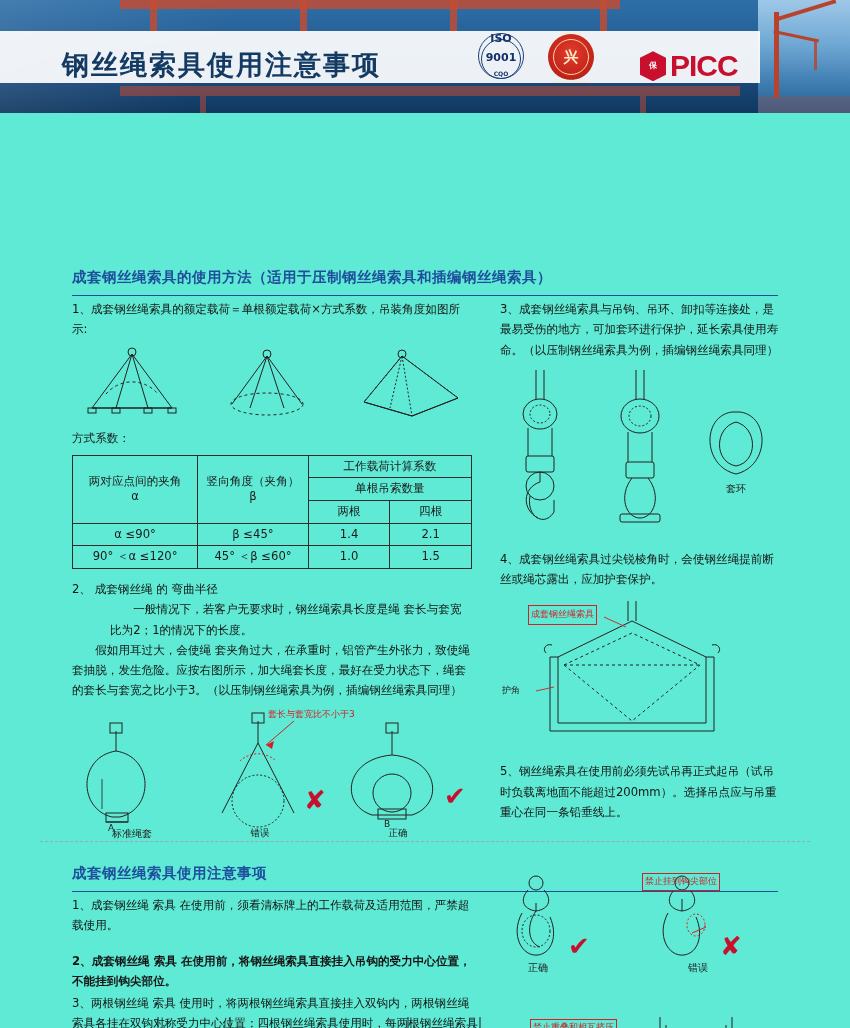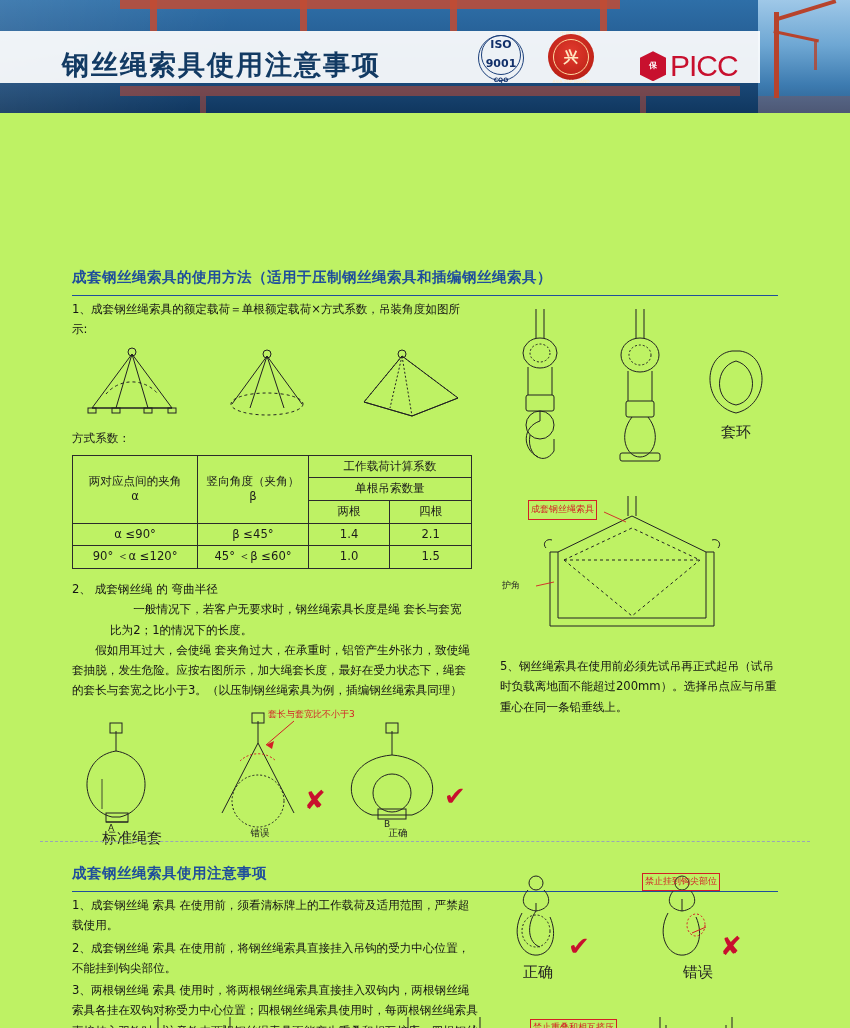--- a/index.html
+++ b/index.html
@@ -36,21 +36,21 @@
     background:rgba(255,255,255,0.92);
   }
   .header-title{
     position:absolute;left:62px;top:41px;
     font-size:27px;font-weight:bold;letter-spacing:2px;color:#123a63;
     font-family:"DejaVu Sans","Liberation Sans",sans-serif;
   }
   
   .badge-iso{
     position:absolute;left:470px;top:35px;width:62px;height:44px;
-    display:flex;align-items:flex-start;justify-content:center;
+    display:flex;align-items:flex-end;justify-content:center;
   }
   .badge-iso .ring{
     position:absolute;width:44px;height:44px;border:1.5px solid #1b3f7a;border-radius:50%;
   }
   .badge-iso .ring2{
     position:absolute;width:38px;height:38px;border:1px solid #1b3f7a;border-radius:50%;
   }
   .badge-iso .txt{position:relative;text-align:center;line-height:1;color:#12306a;font-weight:bold;}
   .badge-iso .iso{font-size:11px;}
   .badge-iso .num{font-size:11px;}
@@ -69,24 +69,24 @@
   }
   .badge-picc{
     position:absolute;left:640px;top:40px;display:flex;align-items:center;gap:4px;
   }
   .picc-mark{
     width:26px;height:30px;background:#c8102e;
     clip-path:polygon(50% 0,100% 22%,100% 78%,50% 100%,0 78%,0 22%);
     display:flex;align-items:center;justify-content:center;
   }
   .picc-mark span{color:#fff;font-size:8px;font-weight:bold;}
-  .picc-text{font-size:30px;font-weight:normal;color:#c8102e;letter-spacing:-1px;font-family:"Liberation Sans",sans-serif;}
+  .picc-text{font-size:30px;font-weight:bold;color:#c8102e;letter-spacing:-1px;font-family:"Liberation Sans",sans-serif;}
 
   
-  .page{position:relative;width:850px;height:915px;background:#bef264;}
+  .page{position:relative;width:850px;height:915px;background:#5eead4;}
   .sec-title{
     color:#1f4e9c;font-weight:bold;font-size:14.5px;letter-spacing:.5px;
   }
   .sec-rule{
     border-top:1px solid #1f4e9c;margin-top:5px;
   }
   p,div,td,th{font-size:11.6px;line-height:1.75;}
   .body-text{color:#141414;}
   .col-left{position:absolute;left:72px;top:186px;width:400px;}
   .col-right{position:absolute;left:500px;top:186px;width:285px;}
@@ -99,21 +99,21 @@
     border:1px solid #2b2b2b;text-align:center;padding:3px 2px;font-weight:normal;line-height:1.35;
   }
   .tbl-head-cell{height:46px;}
   svg{display:block;}
   .dash-sep{
     position:absolute;left:40px;top:728px;width:770px;border-top:1px dashed #9aa7b5;
   }
   .tick{color:#c8102e;font-size:26px;font-weight:bold;line-height:1;}
   .cross{color:#c8102e;font-size:26px;font-weight:bold;line-height:1;}
   .cap{font-size:9.5px;color:#d31f26;text-align:center;}
-  .cap-dark{font-size:15px;color:#222;text-align:center;}
+  .cap-dark{font-size:10px;color:#222;text-align:center;}
   .note-red{font-size:9px;color:#d31f26;}
 </style>
 </head>
 <body>
 
 <div class="header">
   <div class="header-photo-left">
     <div class="crane-beam" style="left:120px;top:0;width:500px;height:9px;"></div>
     <div class="crane-beam" style="left:150px;top:0;width:7px;height:32px;"></div>
     <div class="crane-beam" style="left:300px;top:0;width:7px;height:32px;"></div>
@@ -269,20 +269,21 @@
       </svg>
       <div class="cap-dark" style="position:absolute;left:12px;top:116px;width:96px;">标准绳套</div>
       <div class="cross" style="position:absolute;left:232px;top:78px;">✘</div>
       <div class="cap" style="position:absolute;left:148px;top:116px;width:80px;color:#222;">错误</div>
       <div class="tick" style="position:absolute;left:372px;top:74px;">✔</div>
       <div class="cap" style="position:absolute;left:286px;top:116px;width:80px;color:#222;">正确</div>
     </div>
   </div>
 
   <div class="col-right">
+    <div class="body-text">3、成套钢丝绳索具与吊钩、吊环、卸扣等连接处，是最易受伤的地方，可加套环进行保护，延长索具使用寿命。（以压制钢丝绳索具为例，插编钢丝绳索具同理）</div>
 
     <div style="position:relative;margin-top:10px;height:175px;">
       <svg width="285" height="175" viewBox="0 0 285 175">
         <g fill="none" stroke="#222" stroke-width="1">
 
           <path d="M36 0 L36 30"></path>
             <path d="M44 0 L44 30"></path>
           <ellipse cx="40" cy="44" rx="17" ry="15"></ellipse>
           <ellipse cx="40" cy="44" rx="10" ry="9" stroke-dasharray="2 2"></ellipse>
           <path d="M28 58 L28 86 M52 58 L52 86"></path>
@@ -301,20 +302,21 @@
           <path d="M132 108 C118 126 126 148 140 148 C154 148 162 126 148 108"></path>
           <rect x="120" y="144" width="40" height="8" rx="2"></rect>
 
           <path d="M232 42 C202 46 202 96 236 104 C270 96 270 46 240 42 Z"></path>
           <path d="M236 52 C214 58 214 92 236 96 C258 92 258 58 236 52 Z"></path>
         </g>
       </svg>
       <div class="cap-dark" style="position:absolute;left:196px;top:110px;width:80px;">套环</div>
     </div>
 
+    <div class="body-text" style="margin-top:4px;">4、成套钢丝绳索具过尖锐棱角时，会使钢丝绳提前断丝或绳芯露出，应加护套保护。</div>
 
     <div style="position:relative;margin-top:10px;height:160px;">
       <svg width="285" height="160" viewBox="0 0 285 160">
         <g fill="none" stroke="#222" stroke-width="1">
           <path d="M128 2 L128 22 M136 2 L136 22"></path>
           <path d="M132 22 L58 58 M132 22 L206 58"></path>
           <path d="M50 58 L50 132 L214 132 L214 58"></path>
           <path d="M58 58 L58 124 L206 124 L206 58"></path>
           <path d="M50 58 L58 58 M214 58 L206 58"></path>
           <path d="M64 66 L132 34 L200 66" stroke-dasharray="3 3"></path>
@@ -337,21 +339,21 @@
 
   <div class="dash-sep"></div>
 
   <div style="position:absolute;left:72px;top:748px;width:706px;">
     <div class="sec-title">成套钢丝绳索具使用注意事项</div>
     <div class="sec-rule"></div>
   </div>
 
   <div style="position:absolute;left:72px;top:782px;width:408px;">
     <div class="body-text">1、成套钢丝绳 索具 在使用前，须看清标牌上的工作载荷及适用范围，严禁超载使用。</div>
-    <div class="body-text" style="margin-top:2px;">2、成套钢丝绳 索具 在使用前，将钢丝绳索具直接挂入吊钩的受力中心位置，不能挂到钩尖部位。</div>
+    <div class="body-text" style="margin-top:15px;font-weight:bold;">2、成套钢丝绳 索具 在使用前，将钢丝绳索具直接挂入吊钩的受力中心位置，不能挂到钩尖部位。</div>
     <div class="body-text" style="margin-top:2px;">3、两根钢丝绳 索具 使用时，将两根钢丝绳索具直接挂入双钩内，两根钢丝绳索具各挂在双钩对称受力中心位置；四根钢丝绳索具使用时，每两根钢丝绳索具直接挂入双钩时，注意钩内两根钢丝绳索具不能产生重叠和相互挤压，四根钢丝绳 索具要对称于吊钩受力中心，如图</div>
   </div>
 
   <div style="position:absolute;left:492px;top:760px;width:300px;height:110px;">
     <svg width="300" height="110" viewBox="0 0 300 110">
       <g fill="none" stroke="#222" stroke-width="1">
 
         <circle cx="44" cy="10" r="7"></circle>
         <path d="M36 17 C28 26 30 36 44 38 C58 36 60 26 52 17"></path>
         <path d="M30 40 C18 62 30 84 46 82 C60 80 66 62 58 44"></path>

